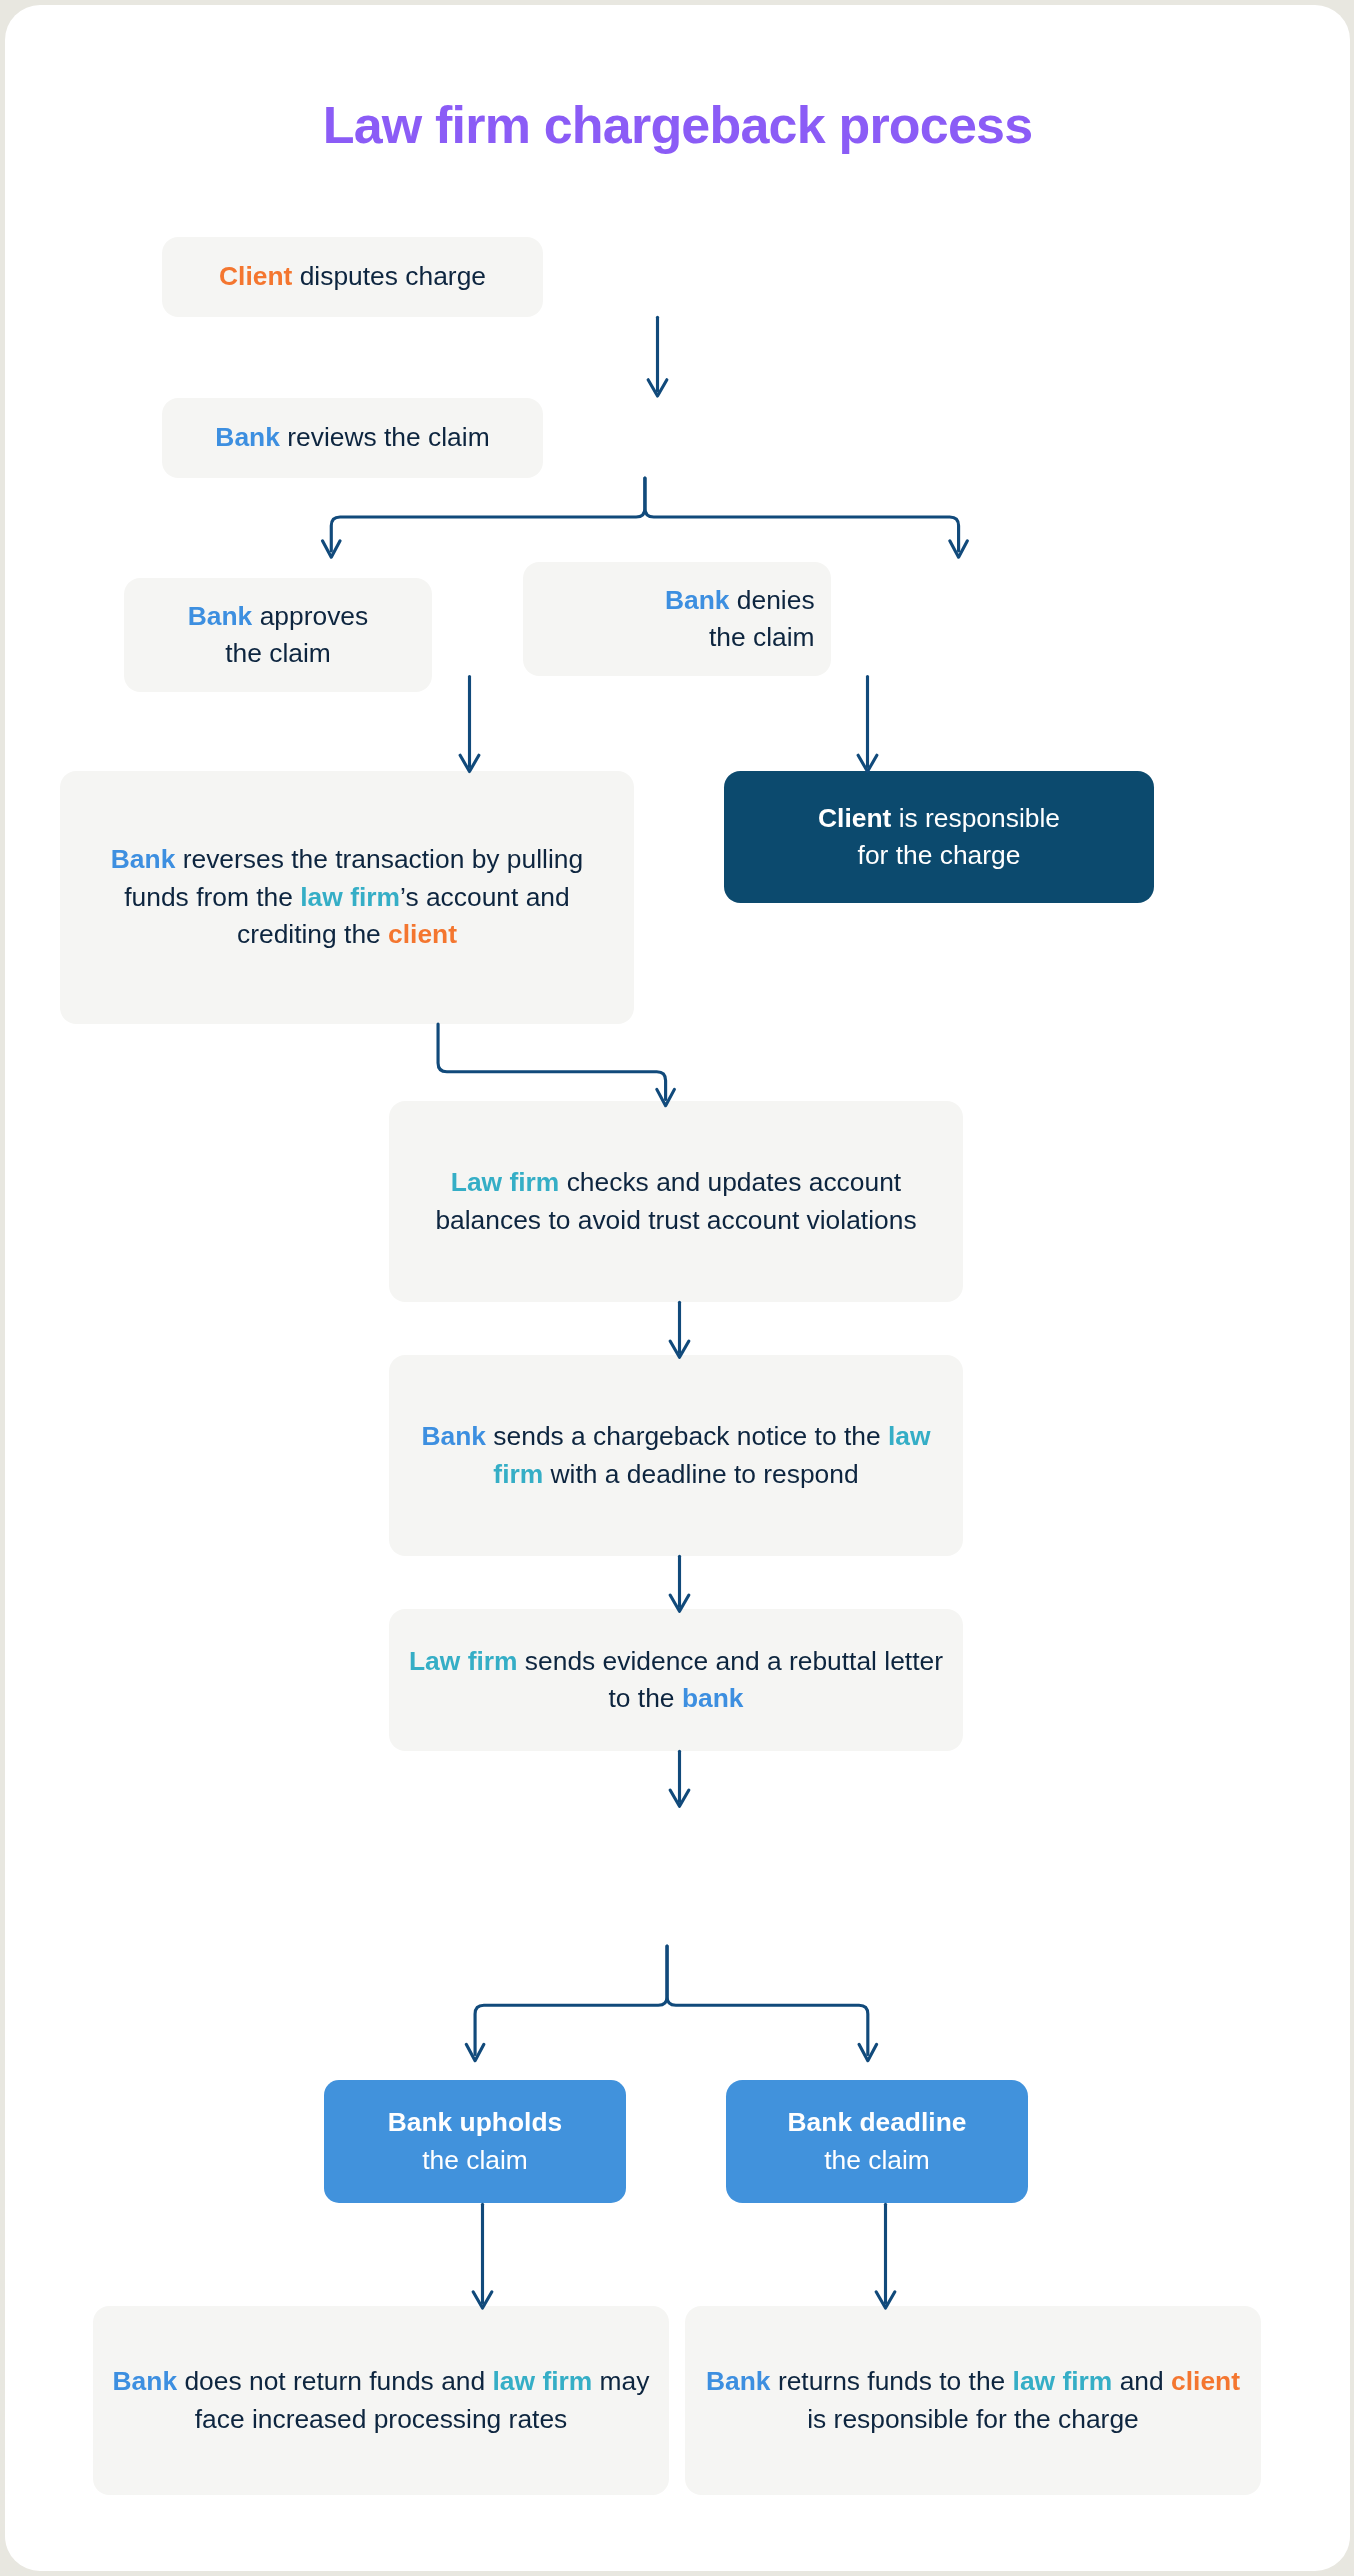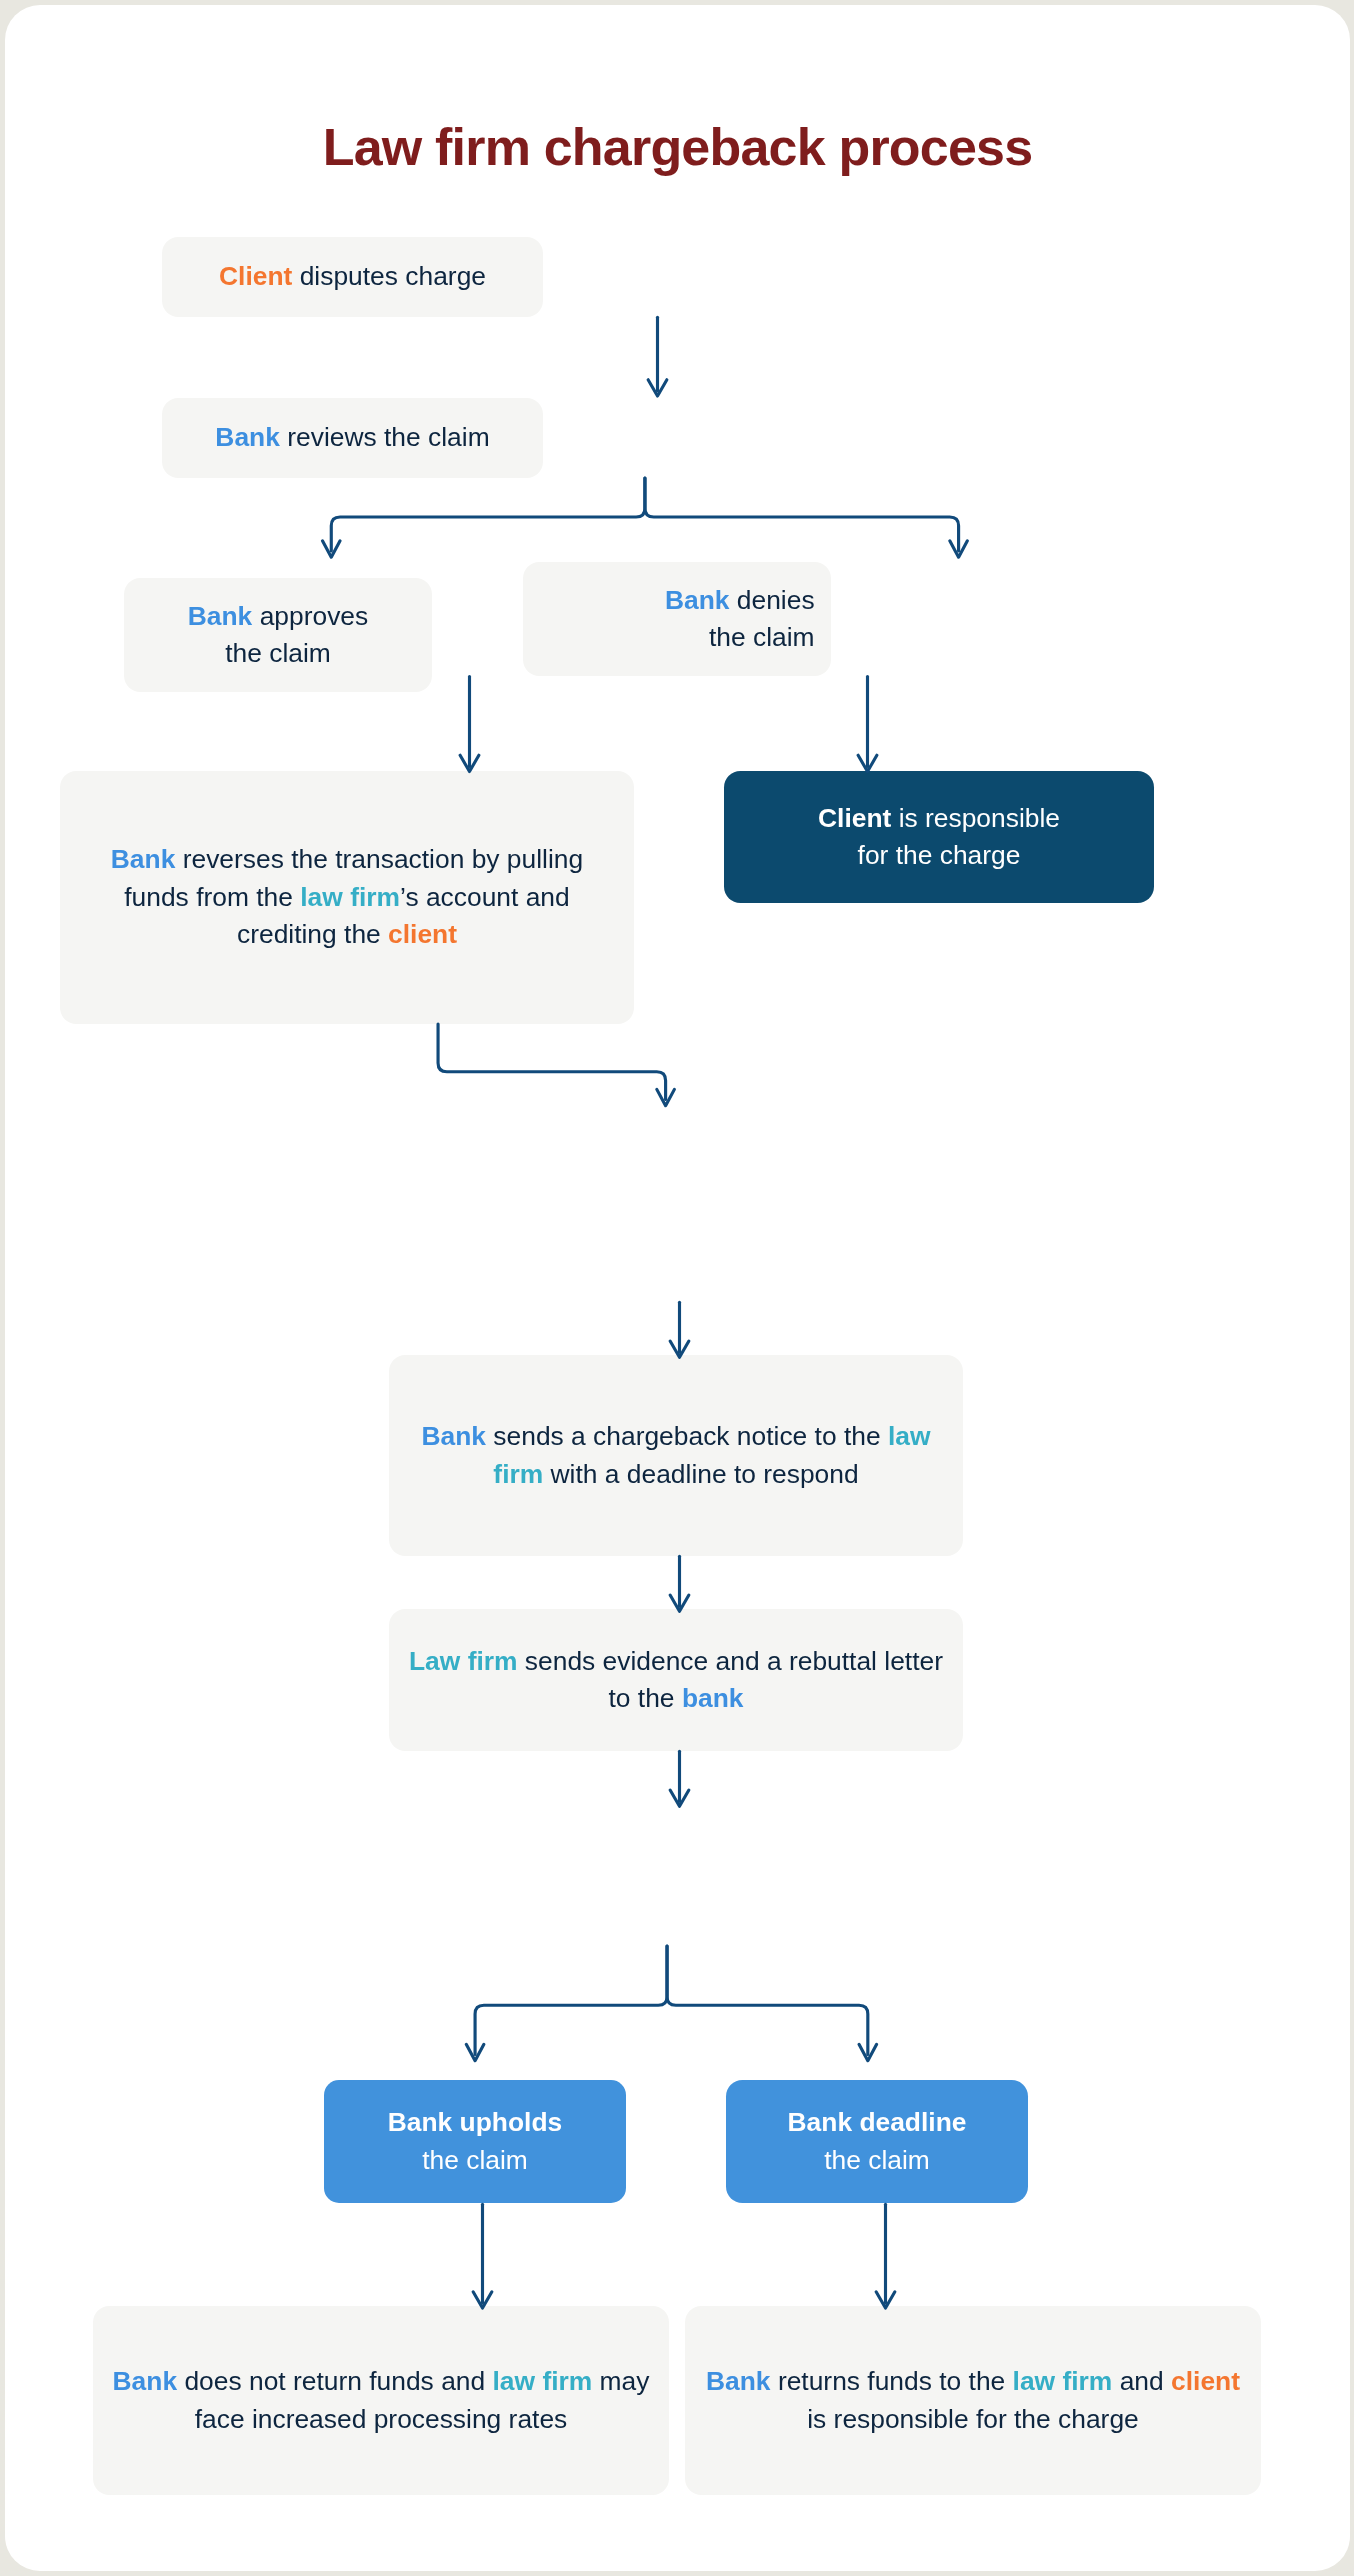--- a/index.html
+++ b/index.html
@@ -21,23 +21,22 @@
   }
 
   #chart-title {
     position: absolute;
     left: 0; top: 90px;
     width: 1345px;
     text-align: center;
     font-size: 52px;
     font-weight: 700;
     letter-spacing: -0.8px;
-    color: #7f1d1d;
+    color: #8b5cf6;
     font-family: "Liberation Sans", sans-serif;
-    margin-top: 22px;
   }
 
   
   .node {
     position: absolute;
     display: flex;
     align-items: center;
     justify-content: center;
     text-align: center;
     border-radius: 16.4px;
@@ -114,20 +113,23 @@
   </div>
 
   <div class="node neutral" id="node-4">
     <span class="inner"><span class="r-bank">Bank</span> reverses the transaction by pulling funds from the <span class="r-law">law firm</span>’s account and crediting the <span class="r-client">client</span></span>
   </div>
 
   <div class="node orange" id="node-5">
     <span class="inner"><span class="r-white">Client</span> is responsible<br>for the charge</span>
   </div>
 
+  <div class="node neutral" id="node-6">
+    <span class="inner"><span class="r-law">Law firm</span> checks and updates account balances to avoid trust account violations</span>
+  </div>
 
   <div class="node neutral" id="node-7">
     <span class="inner"><span class="r-bank">Bank</span> sends a chargeback notice to the <span class="r-law">law firm</span> with a deadline to respond</span>
   </div>
 
   <div class="node neutral" id="node-8">
     <span class="inner"><span class="r-law">Law firm</span> sends evidence and a rebuttal letter to the <span class="r-bank">bank</span></span>
   </div>
 
 

